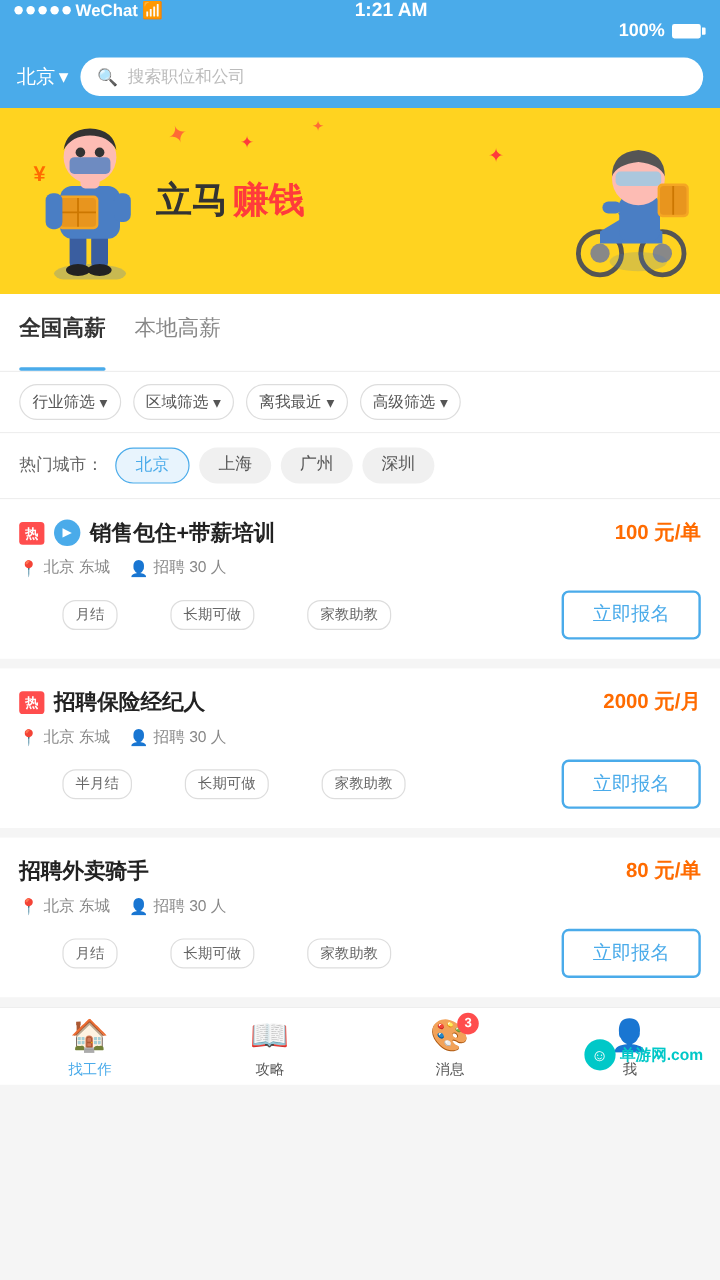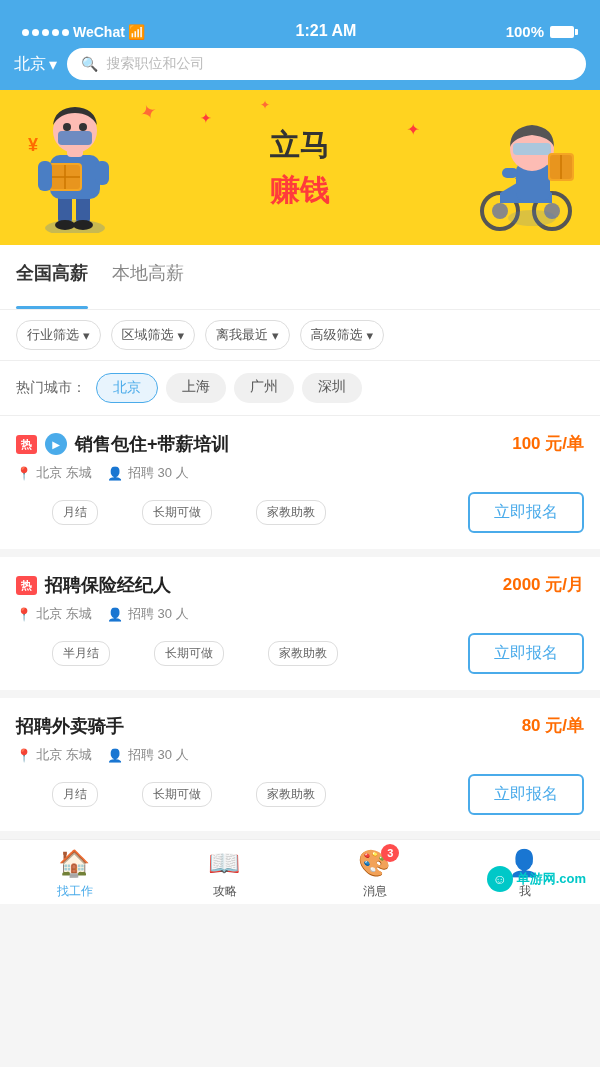--- a/index.html
+++ b/index.html
@@ -10,23 +10,23 @@
       width: 600px;
       min-height: 1067px;
       overflow-x: hidden;
     }
 
     
     .status-bar {
       background: #4AABEA;
       height: 40px;
       display: flex;
-      align-items: flex-end;
+      align-items: flex-start;
       justify-content: space-between;
-      padding: 0 22px;
+      padding: 0 12px;
       color: white;
       font-size: 14px;
       font-weight: 600;
     }
     .status-left { display: flex; align-items: center; gap: 4px; }
     .status-dots { display: flex; gap: 3px; }
     .status-dot { width: 7px; height: 7px; border-radius: 50%; background: white; }
     .status-center { font-size: 16px; font-weight: 600; }
     .status-right { display: flex; align-items: center; gap: 6px; font-size: 15px; margin-top: 17px; }
     .battery-icon {
@@ -352,21 +352,21 @@
         <ellipse cx="47" cy="24" rx="4" ry="4" fill="#333"></ellipse>
         <ellipse cx="63" cy="24" rx="4" ry="4" fill="#333"></ellipse>
 
         <path d="M33 22 Q35 5 55 4 Q75 5 77 22 Q70 10 55 10 Q40 10 33 22Z" fill="#333"></path>
 
         <text x="8" y="48" font-size="18" fill="#FF6B00" font-weight="bold">¥</text>
       </svg>
     </div>
 
     <div class="banner-text-center">
-      <div class="banner-main-text" style="margin-top:0;flex-direction:column;">
+      <div class="banner-main-text" style="margin-top:0;">
         <span class="banner-suffix"> 立马</span>
         <span class="banner-highlight2">赚钱</span>
       </div>
     </div>
 
     <div class="person-right">
       <svg viewBox="0 0 110 130" width="110" height="130">
 
         <ellipse cx="30" cy="108" rx="18" ry="18" fill="none" stroke="#555" stroke-width="4"></ellipse>
         <ellipse cx="82" cy="108" rx="18" ry="18" fill="none" stroke="#555" stroke-width="4"></ellipse>

